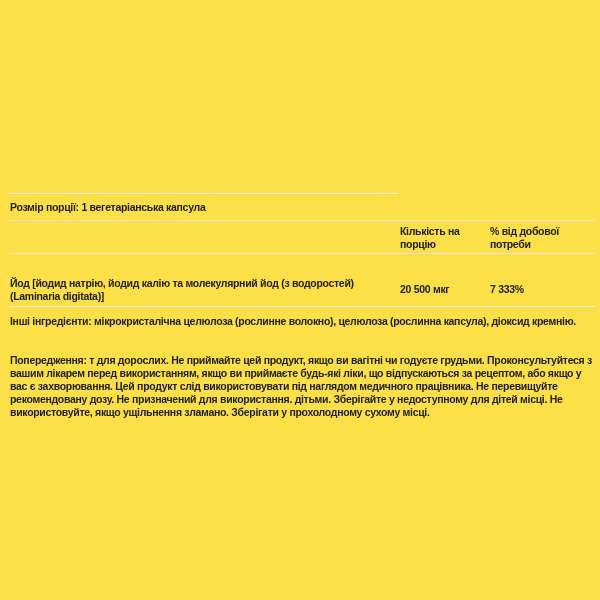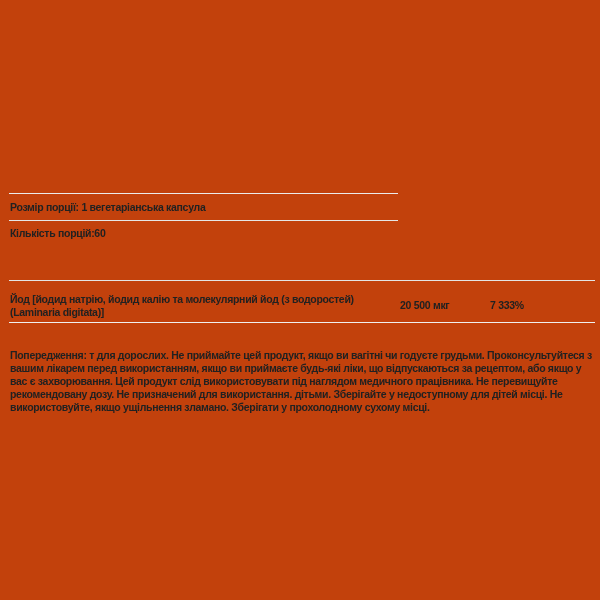--- a/index.html
+++ b/index.html
@@ -4,21 +4,21 @@
 <style>
   * { margin: 0; padding: 0; box-sizing: border-box; }
   html, body { background: #ffffff; }
   body {
     width: 600px; height: 600px;
     font-family: "Liberation Sans", sans-serif;
   }
   .page {
     position: relative;
     width: 600px; height: 600px;
-    background: #c2410c;
+    background: #fde047;
     overflow: hidden;
   }
   .facts {
     position: absolute;
     left: 9px; top: 193px;
     width: 586px;
     color: #212121;
     font-weight: 700;
     font-size: 10.5px;
     letter-spacing: -0.3px;
@@ -32,21 +32,21 @@
   .serving-row.second { padding: 6px 0 5px 1px; border-top-color: #e6e6e6; }
 
   .facts-table { width: 586px; }
   .t-row {
     display: grid;
     grid-template-columns: 391px 90px 1fr;
     border-top: 1px solid #e4e4e4;
   }
   .t-head { padding: 4px 0 3px; }
   .t-head .cell { line-height: 12.5px; padding-right: 14px; }
-  .t-body { padding: 12px 0 4px; align-items: center; margin-top: 35px; }
+  .t-body { padding: 23px 0 4px; align-items: center; }
   .t-body .name { line-height: 12.5px; padding: 0 10px 0 1px; }
   .t-body .val { line-height: 12.5px; padding-right: 10px; }
   .t-bottom-border { border-top: 1px solid #f0f0f0; width: 586px; }
 
   .other-ingredients {
     margin-top: 8px;
     line-height: 13px;
     white-space: nowrap;
     padding-left: 1px;
   }
@@ -58,31 +58,36 @@
   }
 </style>
 </head>
 <body>
 
 <div class="page">
   <div class="facts">
 
     <div class="serving-block">
       <div class="serving-row">Розмір порції: 1 вегетаріанська капсула</div>
-      <div class="serving-row second">Кількість порцій:60</div>
     </div>
 
     <div class="facts-table">
+      <div class="t-row t-head">
+        <div class="cell"></div>
+        <div class="cell">Кількість на порцію</div>
+        <div class="cell">% від добової потреби</div>
+      </div>
 
       <div class="t-row t-body">
         <div class="name">Йод [йодид натрію, йодид калію та молекулярний йод (з водоростей) (Laminaria digitata)]</div>
         <div class="val">20 500 мкг</div>
         <div class="val">7 333%</div>
       </div>
 
       <div class="t-bottom-border"></div>
     </div>
 
+    <div class="other-ingredients">Інші інгредієнти: мікрокристалічна целюлоза (рослинне волокно), целюлоза (рослинна капсула), діоксид кремнію.</div>
 
     <div class="warning">Попередження: т для дорослих. Не приймайте цей продукт, якщо ви вагітні чи годуєте грудьми. Проконсультуйтеся з вашим лікарем перед використанням, якщо ви приймаєте будь-які ліки, що відпускаються за рецептом, або якщо у вас є захворювання. Цей продукт слід використовувати під наглядом медичного працівника. Не перевищуйте рекомендовану дозу. Не призначений для використання. дітьми. Зберігайте у недоступному для дітей місці. Не використовуйте, якщо ущільнення зламано. Зберігати у прохолодному сухому місці.</div>
 
   </div>
 </div>
 
 </body></html>

